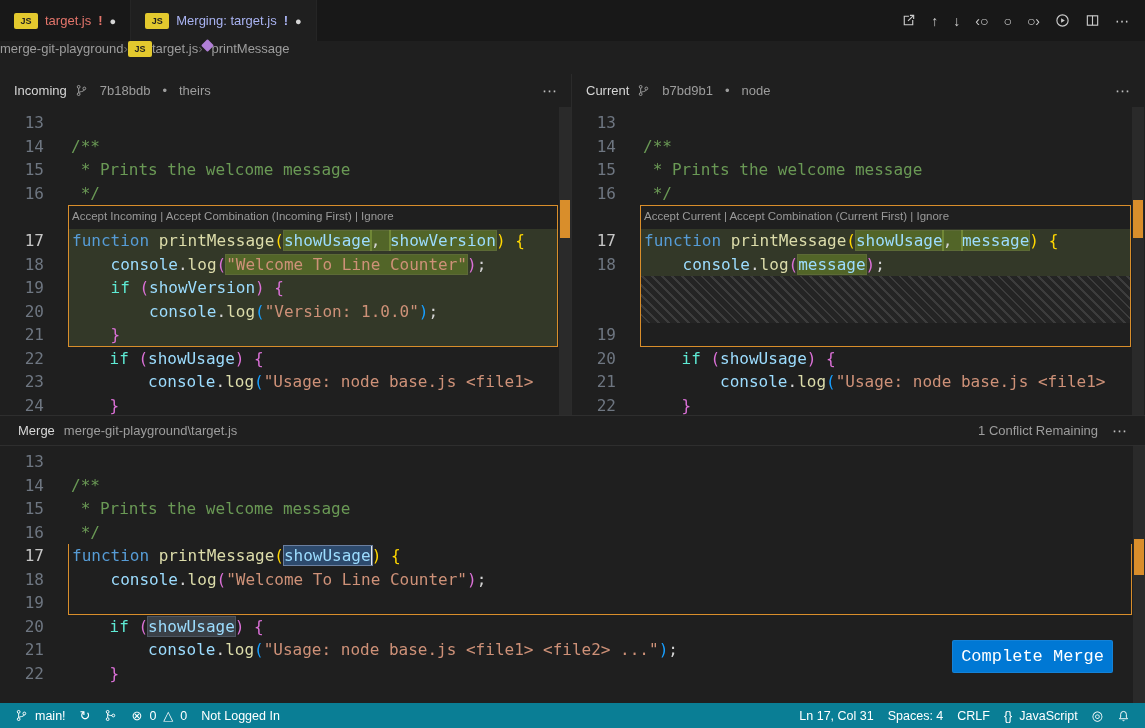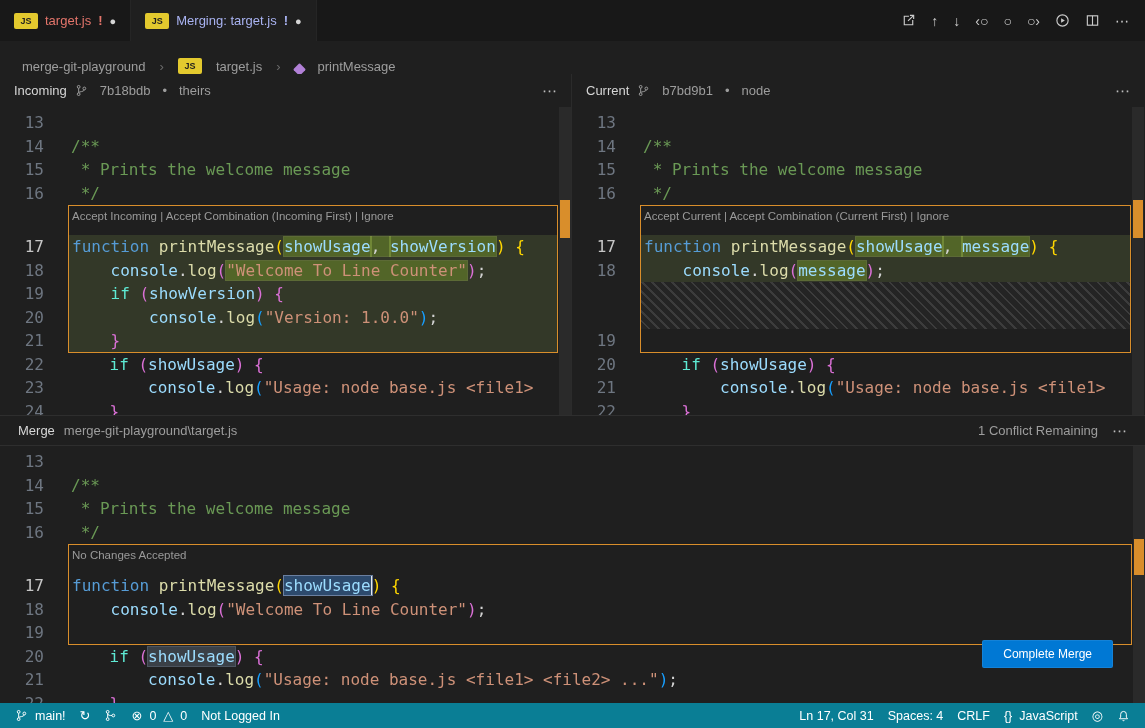--- a/index.html
+++ b/index.html
@@ -20,40 +20,40 @@
   .tab-dirty { color:#d6d6d6; font-size:11px; }
   .jsicon { width:24px; height:16px; background:#e3c92e; color:#1f1f1f; font-weight:700;
             font-size:9px; display:flex; align-items:center; justify-content:center;
             border-radius:2px; flex:none; }
   .tab-actions { margin-left:auto; display:flex; align-items:center; gap:15px; padding-right:16px;
                  color:#cccccc; font-size:14px; }
   .tb-icon { display:flex; align-items:center; justify-content:center; cursor:pointer; color:#cccccc; }
   .glyph { font-size:14px; line-height:1; }
 
   
-  .breadcrumb { height:33px; background:#1f1f1f; display:flex; align-items:flex-end; gap:14px;
-                padding:0 22px; font-size:13px; color:#9d9d9d; flex:none; }
+  .breadcrumb { height:33px; background:#1f1f1f; display:flex; align-items:flex-start; gap:0;
+                padding:0 0; font-size:13px; color:#9d9d9d; flex:none; }
   .bc-sep { color:#6a6a6a; }
   .method-icon { width:9px; height:9px; background:#b180d7; transform:rotate(45deg);
                  border-radius:1px; display:inline-block; }
 
   
   .merge-top { display:flex; height:341px; flex:none; }
   .pane { width:572px; display:flex; flex-direction:column; position:relative; background:#1f1f1f; }
   .pane.left { border-right:1px solid #2b2b2b; }
   .pane-header { height:33px; display:flex; align-items:center; gap:8px; padding:0 14px;
                  font-size:13px; flex:none; }
   .ph-title { color:#d6d6d6; }
   .ph-meta { color:#9d9d9d; display:flex; align-items:center; gap:12px; }
   .ph-more { margin-left:auto; color:#bdbdbd; cursor:pointer; font-size:15px; }
 
   .editor { position:relative; flex:1; overflow:hidden; padding-top:4px; background:#1f1f1f;
             font-family:"DejaVu Sans Mono", monospace; font-size:16px; }
   .row { display:flex; height:23.5px; line-height:23.5px; }
-  .actionrow { height:30px; line-height:22px; }
+  .actionrow { height:24px; line-height:22px; }
   .gutter { width:44px; text-align:right; margin-right:24px; color:#6e7681; flex:none;
             font-size:16px; }
   .gutter.active { color:#c6c6c6; }
   .codewrap { flex:1; margin-right:13px; padding-left:3px; white-space:pre; overflow:hidden;
               position:relative; color:#d4d4d4; }
   .codewrap.box { border-left:1px solid #d98e2b; border-right:1px solid #d98e2b; }
   .codewrap.box-top { border-top:1px solid #d98e2b; }
   .codewrap.box-bot { border-bottom:1px solid #d98e2b; }
   .codewrap.bg-add { background:rgba(155,185,85,0.16); }
   .codewrap.action { font-family:"Liberation Sans", sans-serif; font-size:11.5px; color:#9a9a9a;
@@ -77,22 +77,22 @@
   
   .result-header { height:31px; background:#1f1f1f; border-top:1px solid #2e2e2e;
                    border-bottom:1px solid #2e2e2e; display:flex; align-items:center;
                    padding:0 18px; font-size:13px; gap:9px; flex:none; }
   .rh-title { color:#d6d6d6; }
   .rh-path { color:#9d9d9d; }
   .rh-right { margin-left:auto; display:flex; align-items:center; gap:14px; color:#9d9d9d; }
   .result-pane { position:relative; height:257px; flex:none; background:#1f1f1f;
                  display:flex; flex-direction:column; }
   .complete-merge { position:absolute; top:194px; right:32px; background:#0078d4; color:#ffffff;
-                    border:1px solid rgba(255,255,255,0.08); border-radius:2px; font-size:12px;
-                    padding:6px 20px; font-family:Liberation Sans, sans-serif; cursor:pointer; }
+                    border:1px solid rgba(255,255,255,0.08); border-radius:2px; font-size:17px;
+                    padding:6px 8px; font-family:Liberation Mono, monospace; cursor:pointer; }
 
   
   .statusbar { flex:1; background:#0a7e95; color:#ffffff; display:flex; align-items:center;
                font-size:12.5px; padding:0 8px; }
   .sb-item { display:flex; align-items:center; gap:7px; padding:0 7px; height:100%; cursor:pointer;
              white-space:nowrap; }
   .sb-right { margin-left:auto; display:flex; align-items:center; }
   .sb-glyph { font-size:13px; line-height:1; }
   svg { display:block; }
 </style>
@@ -332,24 +332,20 @@
             <div class="gutter">14</div>
             <div class="codewrap"><span class="c">/**</span></div>
           </div>
           <div class="row">
             <div class="gutter">15</div>
             <div class="codewrap"><span class="c"> * Prints the welcome message</span></div>
           </div>
           <div class="row">
             <div class="gutter">16</div>
             <div class="codewrap"><span class="c"> */</span></div>
-          </div>
-          <div class="row actionrow">
-            <div class="gutter"></div>
-            <div class="codewrap box box-top action">No Changes Accepted</div>
           </div>
           <div class="row">
             <div class="gutter active">17</div>
             <div class="codewrap box box-mid"><span class="k">function</span><span class="pl"> </span><span class="fn">printMessage</span><span class="b1">(</span><span class="v sel cur">showUsage</span><span class="b1">)</span><span class="pl"> </span><span class="b1">{</span></div>
           </div>
           <div class="row">
             <div class="gutter">18</div>
             <div class="codewrap box box-mid"><span class="pl">    </span><span class="v">console</span><span class="pl">.</span><span class="fn">log</span><span class="b2">(</span><span class="s">"Welcome To Line Counter"</span><span class="b2">)</span><span class="pl">;</span></div>
           </div>
           <div class="row">

